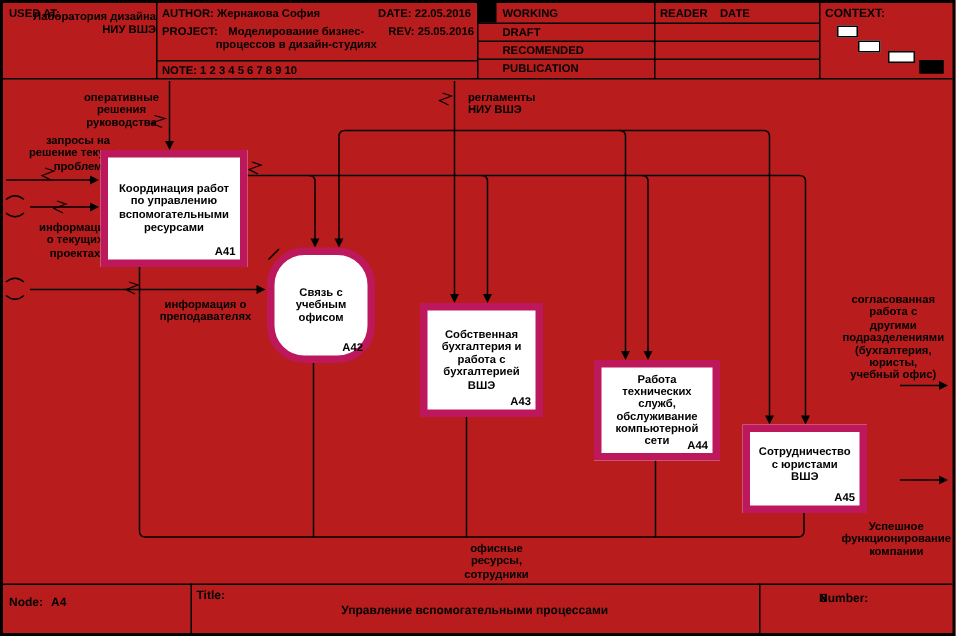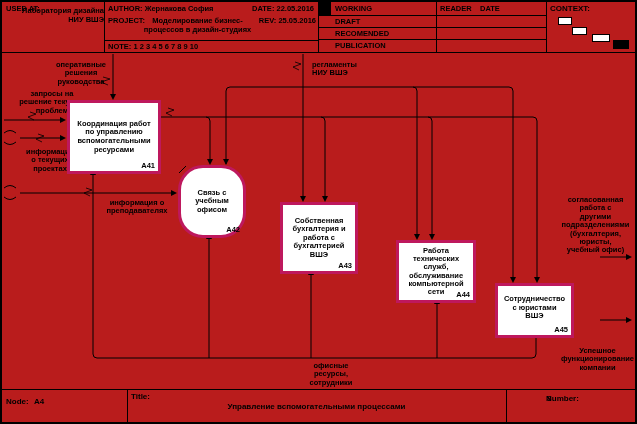--- a/index.html
+++ b/index.html
@@ -2,21 +2,21 @@
 <html><head>
 <meta charset="utf-8">
 <style>
   html,body{margin:0;padding:0;background:#888;}
   .frame{position:relative;width:637px;height:424px;background:#b91c1c;
          font-family:"Liberation Sans",sans-serif;color:#000;overflow:hidden;font-weight:bold;}
   .outer-border{position:absolute;inset:0;border:2px solid #000;pointer-events:none;z-index:60;}
   .ln{position:absolute;background:#000;z-index:5;}
   .htxt{position:absolute;font-size:7.5px;line-height:9px;white-space:pre-line;z-index:10;}
   .lbl{position:absolute;font-size:7.5px;line-height:8.4px;text-align:center;white-space:pre-line;z-index:20;}
-  .abox{position:absolute;border:3px solid #be185d;background:#fff;z-index:30;
+  .abox{position:absolute;border:5px solid #be185d;background:#fff;z-index:30;
         display:flex;align-items:center;justify-content:center;}
   .abox .t{font-size:7.5px;line-height:8.6px;text-align:center;white-space:pre-line;padding:1px;}
   .abox .code{position:absolute;right:3px;bottom:1px;font-size:7.5px;}
   .ctx-node{position:absolute;border:1px solid #000;background:#fff;}
   svg{position:absolute;left:0;top:0;z-index:15;}
   .blacksq{position:absolute;background:#000;z-index:12;}
 </style>
 </head>
 <body>
 

